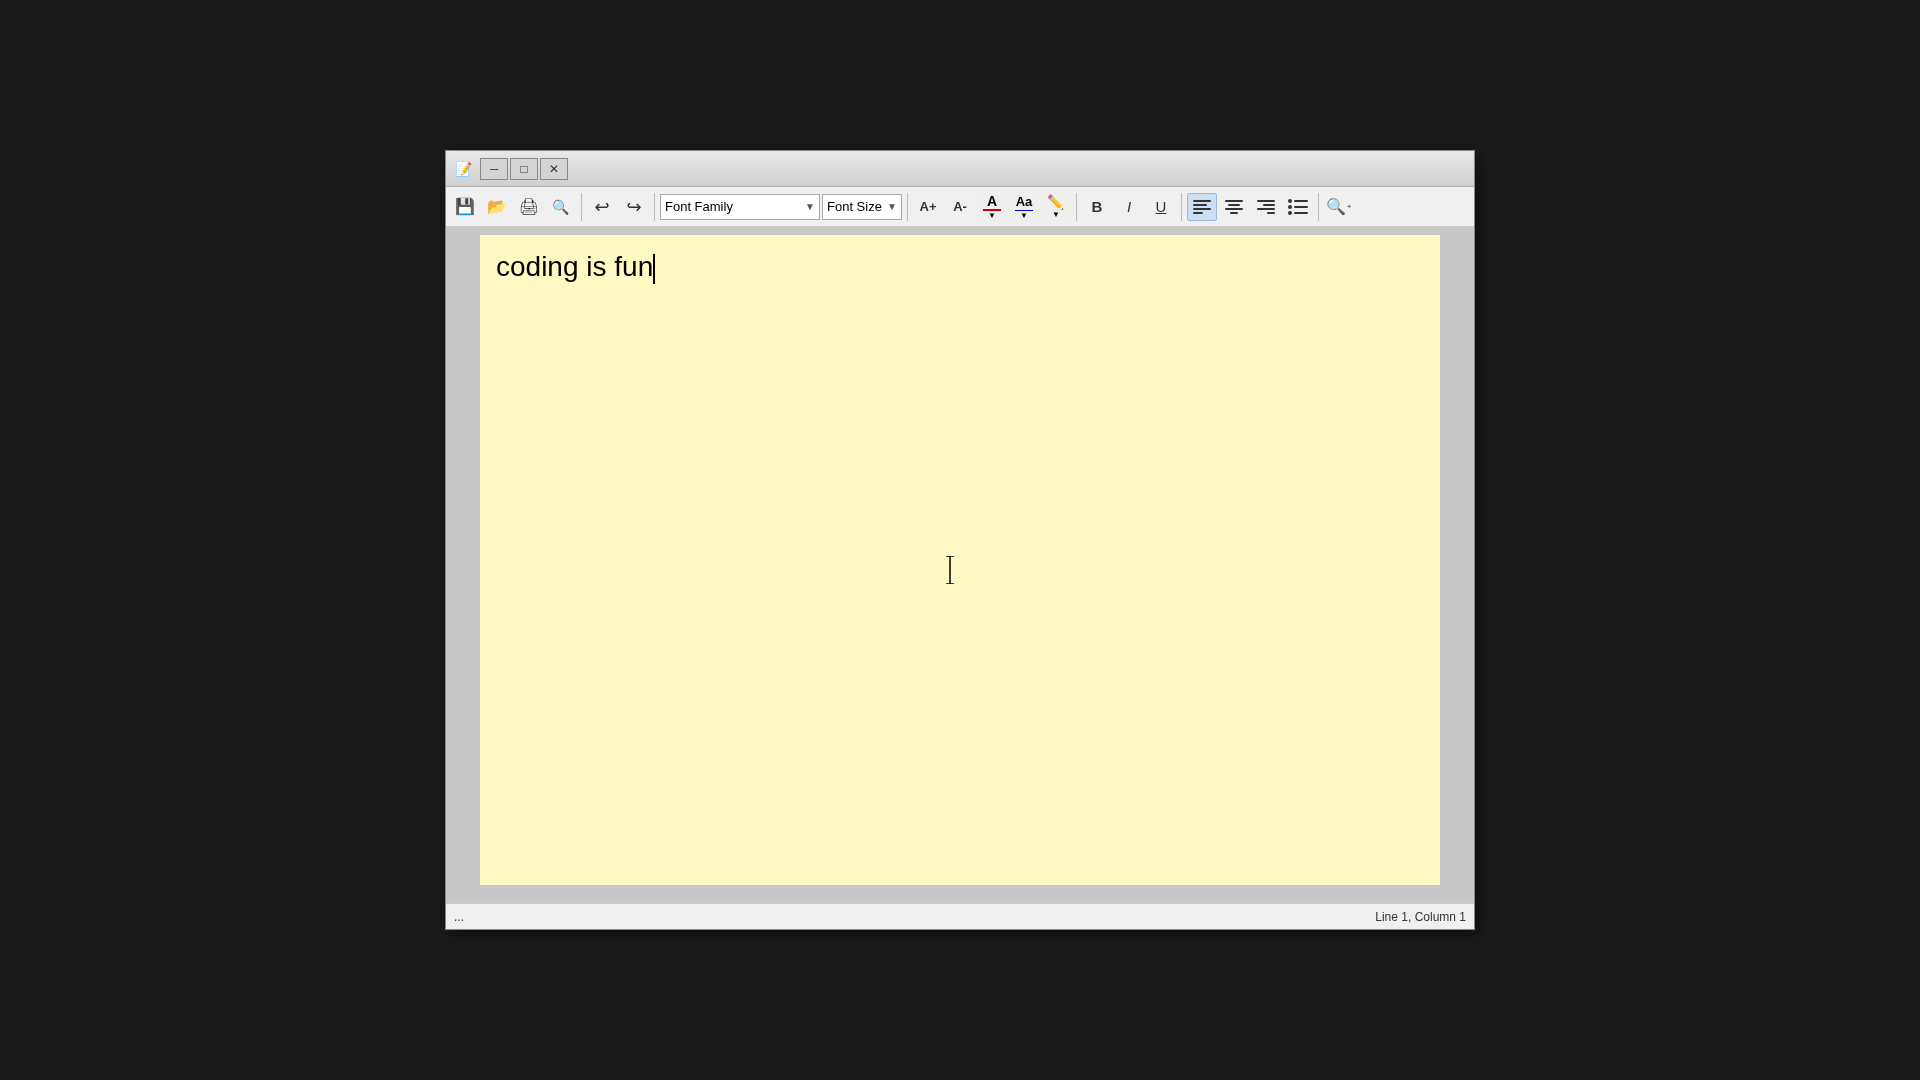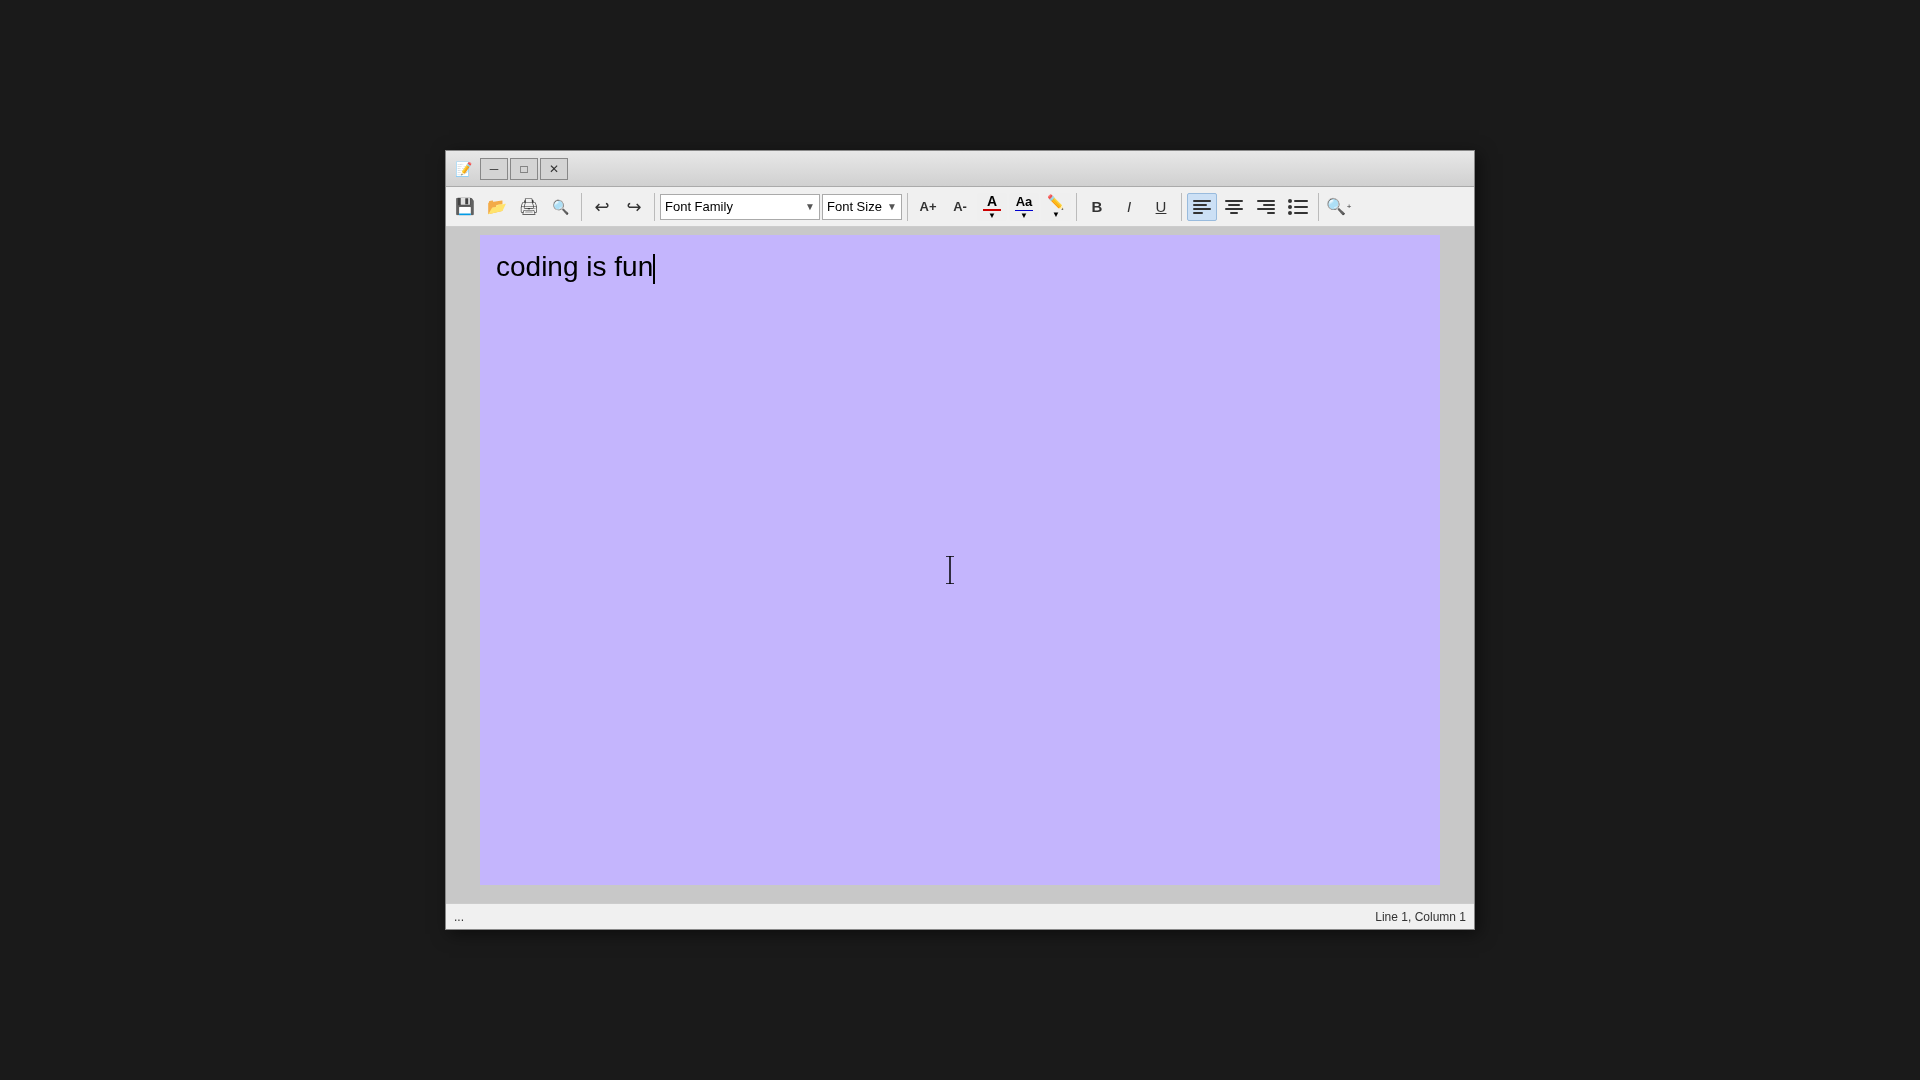--- a/index.html
+++ b/index.html
@@ -239,21 +239,21 @@
     }
 
     .editor-scroll {
       flex: 1;
       overflow-y: scroll;
       overflow-x: hidden;
       background: #c8c8c8;
     }
 
     .editor-page {
-      background: #c4b5fd;
+      background: #fef9c3;
       margin: 8px auto;
       width: 960px;
       min-height: 650px;
       padding: 16px 16px;
       position: relative;
     }
 
     .editor-content {
       width: 100%;
       min-height: 600px;

